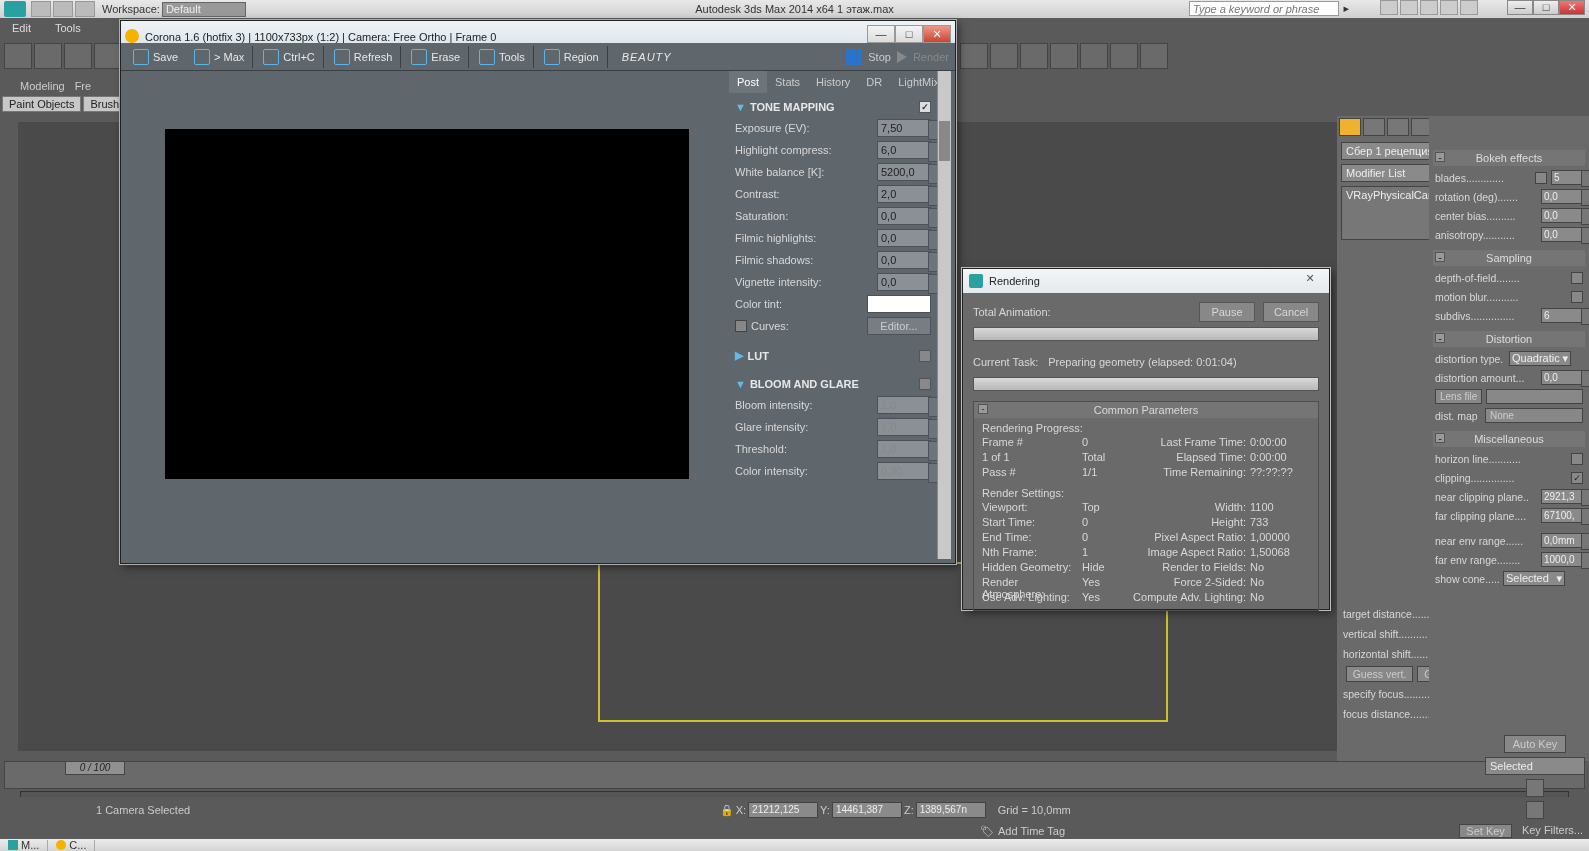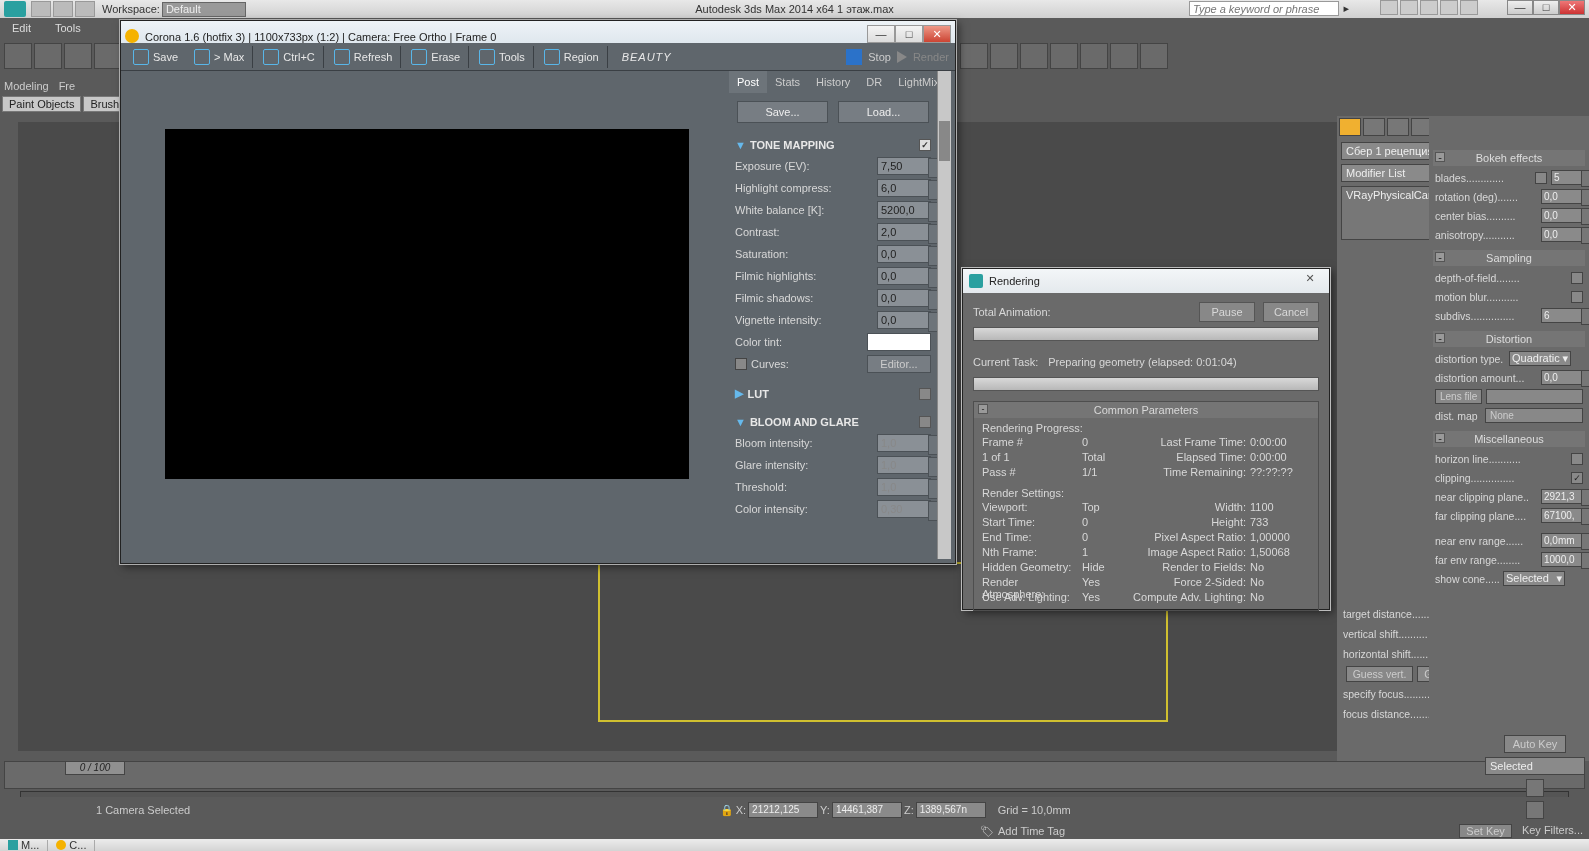--- a/index.html
+++ b/index.html
@@ -22,21 +22,21 @@
 
 .menubar { position:absolute; left:0; top:18px; height:20px; display:flex; align-items:center; color:#ddd; }
 .menubar .m { padding:0 12px; }
 
 
 .iconrow { position:absolute; left:0; top:42px; height:28px; display:flex; align-items:center; gap:2px; padding-left:4px; }
 .iconrow .ico { width:28px; height:26px; background:#6a6a6a; border:1px solid #444; }
 
 
 .tabrow { position:absolute; left:0; top:78px; height:44px; }
-.tabrow .tabs { display:flex; gap:10px; padding:2px 4px; color:#ccc; }
+.tabrow .tabs { display:flex; gap:10px; padding:2px 20px; color:#ccc; }
 .tabrow .subtabs { display:flex; gap:2px; padding-left:2px; margin-top:2px; }
 .tabrow .subtabs .st { background:#c8c8c8; color:#222; padding:1px 6px; border:1px solid #777; }
 
 
 .viewport { position:absolute; left:18px; top:122px; right:0; bottom:100px; background:#4a4a4a; }
 .vp-yellow { position:absolute; border:2px solid #d0c030; }
 
 
 .corona { position:absolute; left:120px; top:20px; width:836px; height:544px; background:#5f666c; border:1px solid #222; box-shadow:0 0 0 1px #adadad, 3px 3px 8px rgba(0,0,0,.5); }
 .corona .titlebar { height:22px; background:linear-gradient(#eef3f7,#dfe7ee); display:flex; align-items:flex-end; color:#222; padding:0 4px; }
@@ -268,24 +268,20 @@
       <div class="img"></div>
     </div>
     <div class="panel">
       <div class="tabs">
         <div class="t active">Post</div>
         <div class="t">Stats</div>
         <div class="t">History</div>
         <div class="t">DR</div>
         <div class="t">LightMix</div>
       </div>
-      <div class="row2">
-        <div class="btn">Save...</div>
-        <div class="btn">Load...</div>
-      </div>
       <div class="section">
         <div class="shead">
             <span class="tri">▼</span>
             <span>TONE MAPPING</span>
             <span class="chk">✓</span>
           </div>
         <div class="prow">
             <span class="lab">Exposure (EV):</span>
             <span class="spin">7,50</span>
           </div>

